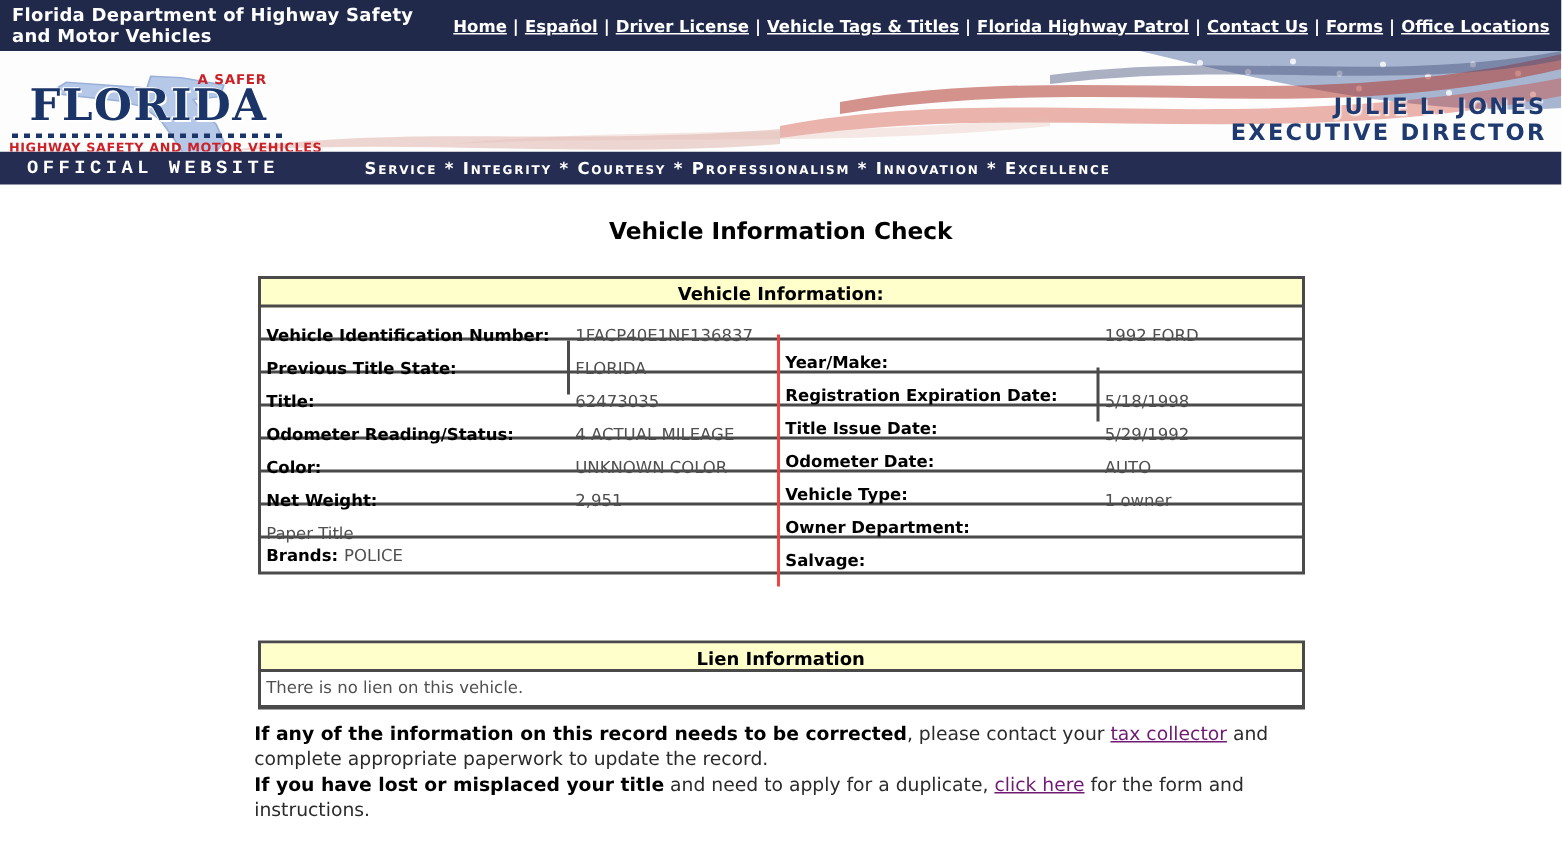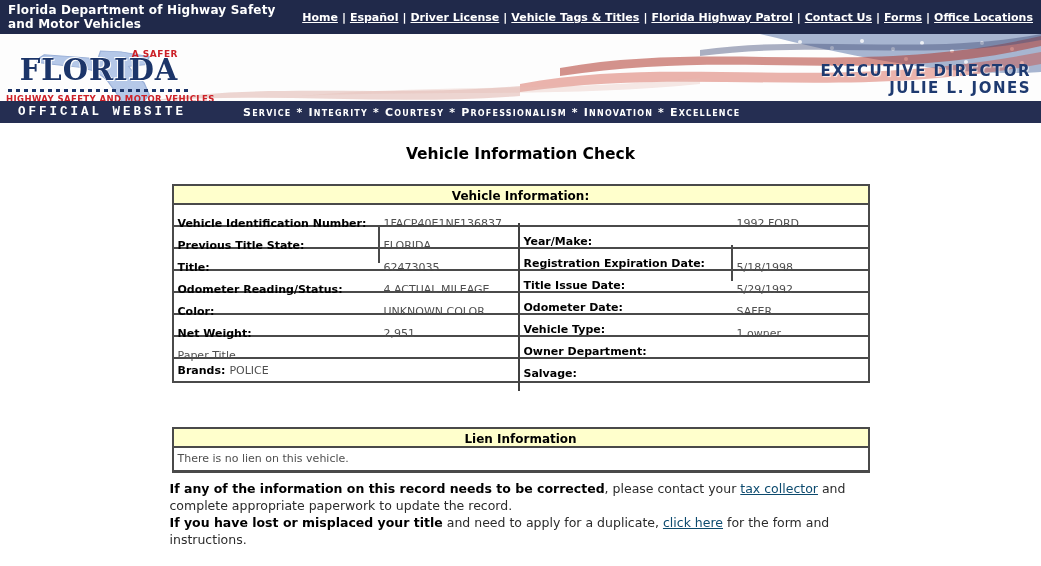--- a/index.html
+++ b/index.html
@@ -64,34 +64,34 @@
     background:#ffffcc; border-bottom:2px solid #4a4a4a;
     text-align:center; font-weight:bold; font-size:12px; color:#000; padding:3px 16px; height:19px;
   }
   .vrow {
     display:grid; grid-template-columns:206px 138px 215px 135px;
     border-bottom:2px solid #4a4a4a; height:22px; align-items:center;
   }
   .vrow > div { padding-left:4px; overflow:hidden; white-space:nowrap; height:100%; display:flex; align-items:center; }
   .vrow .lbl { font-weight:bold; color:#000; }
   .vrow .val { color:#4f4f4f; }
-  .vrow .mid { border-left:2px solid #404040;margin-top:36px; }
+  .vrow .mid { border-left:2px solid #ef4444;margin-top:36px; }
   .vrow.boxed .c1 { border-right:2px solid #4a4a4a; }
   .vrow.boxed .mid { border-right:2px solid #4a4a4a; }
   .lbl.plain { font-weight:normal; color:#4f4f4f; }
   .brandsrow { height:22px; display:flex; align-items:center; padding-left:4px; }
   .brandsrow .lbl { font-weight:bold; color:#000; margin-right:4px; }
   .brandsrow .val { color:#4f4f4f; }
 
   .ltable { width:698px; margin:44px auto 0; border:2px solid #4a4a4a; border-bottom-width:3px; font-size:11px; }
   .lrow { padding:4px 4px 5px; color:#4f4f4f; }
 
   .footer { width:702px; margin:7px auto 0; font-size:12.5px; line-height:17px; color:#2b2b2b; }
   .footer b { color:#000; }
-  .footer a { color:#0c4a6e; text-decoration:underline; cursor:pointer; }
+  .footer a { color:#701a75; text-decoration:underline; cursor:pointer; }
 </style>
 </head>
 <body>
 
 <div class="topbar">
   <span class="topbar-title">Florida Department of Highway Safety and Motor Vehicles</span>
   <span class="topnav">
     <a>Home</a><span class="sep">|</span><a>Español</a><span class="sep">|</span><a>Driver License</a><span class="sep">|</span><a>Vehicle Tags &amp; Titles</a><span class="sep">|</span><a>Florida Highway Patrol</a><span class="sep">|</span><a>Contact Us</a><span class="sep">|</span><a>Forms</a><span class="sep">|</span><a>Office Locations</a>
   </span>
 </div>
@@ -124,22 +124,22 @@
     <svg class="logo-state" viewBox="0 0 100 62" preserveAspectRatio="none">
       <path d="M2,12 L8,7 L50,11 L52,3 L68,4 L90,9 L88,17 L74,19 L78,26 L86,36 L90,48 L85,57 L77,61 L70,58 L64,46 L57,33 L48,24 L36,20 L16,17 L3,15 Z" fill="#b5c8e8" stroke="#9ab0d8" stroke-width="1"></path>
     </svg>
     <span class="logo-safer">A SAFER</span>
     <div class="logo-word">FLORIDA</div>
     <div class="logo-dash"></div>
     <div class="logo-tagline">HIGHWAY SAFETY AND MOTOR VEHICLES</div>
   </div>
 
   <div class="director">
+    <div>JULIE L. JONES</div>
     <div>EXECUTIVE DIRECTOR</div>
-    <div>JULIE L. JONES</div>
   </div>
 </div>
 
 <div class="mottobar">
   <span class="official">OFFICIAL WEBSITE</span>
   <span class="motto">Service * Integrity * Courtesy * Professionalism * Innovation * Excellence</span>
 </div>
 
 <div class="page-title">Vehicle Information Check</div>
 
@@ -172,21 +172,21 @@
     <div class="lbl c1">Odometer Reading/Status:</div>
     <div class="val">4 ACTUAL MILEAGE</div>
     <div class="lbl mid">Odometer Date:</div>
     <div class="val">5/29/1992</div>
   </div>
 
   <div class="vrow">
     <div class="lbl c1">Color:</div>
     <div class="val">UNKNOWN COLOR</div>
     <div class="lbl mid">Vehicle Type:</div>
-    <div class="val">SAFER</div>
+    <div class="val">AUTO</div>
   </div>
 
   <div class="vrow">
     <div class="lbl c1">Net Weight:</div>
     <div class="val">2,951</div>
     <div class="lbl mid">Owner Department:</div>
     <div class="val">1 owner</div>
   </div>
 
   <div class="vrow">

